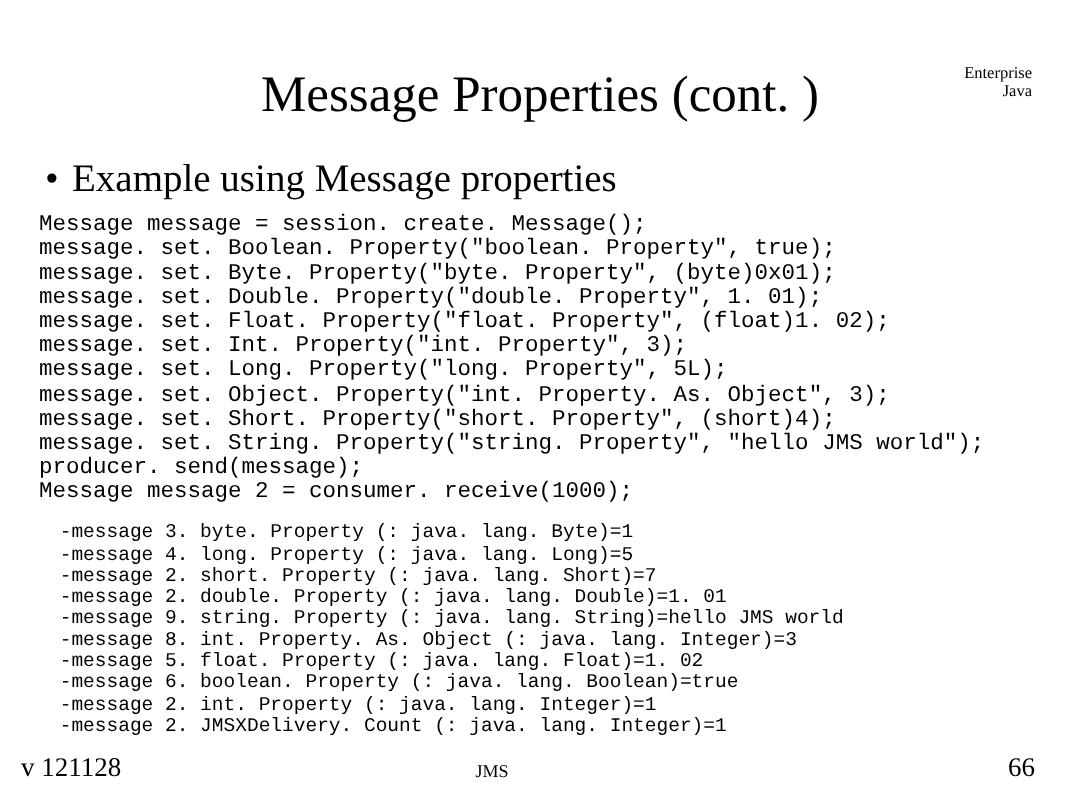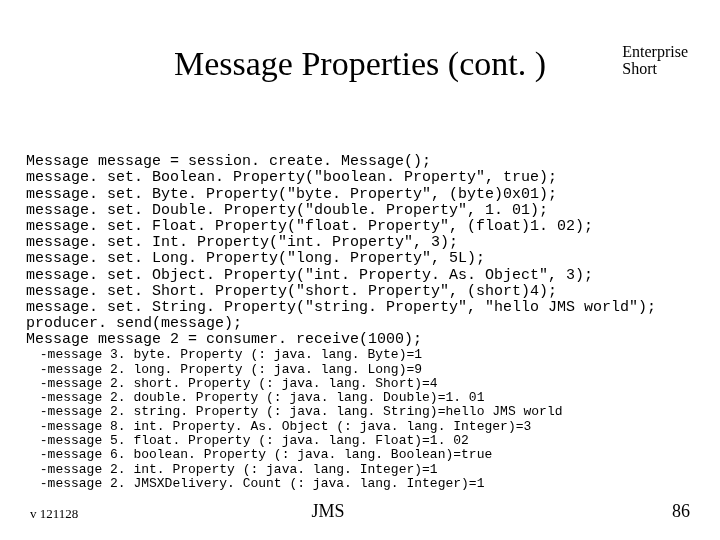--- a/index.html
+++ b/index.html
@@ -24,109 +24,112 @@
     left: 0;
     width: 720px;
     text-align: center;
     font-size: 34px;
     font-weight: normal;
   }
   .corner {
     position: absolute;
     top: 44px;
     right: 32px;
-    text-align: left;
-    font-size: 16px;
+    text-align: right;
+    font-size: 11px;
     line-height: 1.05;
   }
   .bullet {
     position: absolute;
     top: 104px;
     left: 30px;
     font-size: 26px;
   }
   .bullet .dot {
     display: inline-block;
     width: 18px;
   }
   .code {
     position: absolute;
-    top: 138px;
+    top: 126px;
     left: 26px;
     white-space: pre;
     font-family: "Courier New", Courier, monospace;
     font-size: 15px;
     line-height: 1.08;
   }
   .output {
     position: absolute;
     top: 334px;
     left: 32px;
     white-space: pre;
     font-family: "Courier New", Courier, monospace;
     font-size: 13px;
     line-height: 1.1;
   }
   .footer-left {
     position: absolute;
-    left: 30px;
+    left: 14px;
     bottom: 18px;
-    font-size: 13px;
+    font-size: 18px;
   }
   .footer-center {
     position: absolute;
     left: 0;
     width: 656px;
     bottom: 18px;
     text-align: center;
-    font-size: 18px;
+    font-size: 12px;
   }
   .footer-right {
     position: absolute;
     right: 30px;
     bottom: 18px;
     font-size: 18px;
   }
 </style>
 </head>
 <body>
 
 <div class="slide">
 
   <div class="title">Message Properties (cont. )</div>
 
   <div class="corner">
     <div>Enterprise</div>
-    <div>Short</div>
+    <div>Java</div>
   </div>
 
+  <div class="bullet">
+    <span class="dot">•</span><span>Example using Message properties</span>
+  </div>
 
   <div class="code">
 <span>Message message = session. create. Message();</span>
 <span>message. set. Boolean. Property("boolean. Property", true);</span>
 <span>message. set. Byte. Property("byte. Property", (byte)0x01);</span>
 <span>message. set. Double. Property("double. Property", 1. 01);</span>
 <span>message. set. Float. Property("float. Property", (float)1. 02);</span>
 <span>message. set. Int. Property("int. Property", 3);</span>
 <span>message. set. Long. Property("long. Property", 5L);</span>
 <span>message. set. Object. Property("int. Property. As. Object", 3);</span>
 <span>message. set. Short. Property("short. Property", (short)4);</span>
 <span>message. set. String. Property("string. Property", "hello JMS world");</span>
 <span>producer. send(message);</span>
 <span>Message message 2 = consumer. receive(1000);</span></div>
 
   <div class="output">
 <span> -message 3. byte. Property (: java. lang. Byte)=1</span>
-<span> -message 2. long. Property (: java. lang. Long)=9</span>
-<span> -message 2. short. Property (: java. lang. Short)=4</span>
+<span> -message 4. long. Property (: java. lang. Long)=5</span>
+<span> -message 2. short. Property (: java. lang. Short)=7</span>
 <span> -message 2. double. Property (: java. lang. Double)=1. 01</span>
-<span> -message 2. string. Property (: java. lang. String)=hello JMS world</span>
+<span> -message 9. string. Property (: java. lang. String)=hello JMS world</span>
 <span> -message 8. int. Property. As. Object (: java. lang. Integer)=3</span>
 <span> -message 5. float. Property (: java. lang. Float)=1. 02</span>
 <span> -message 6. boolean. Property (: java. lang. Boolean)=true</span>
 <span> -message 2. int. Property (: java. lang. Integer)=1</span>
 <span> -message 2. JMSXDelivery. Count (: java. lang. Integer)=1</span></div>
 
   <div class="footer-left">v 121128</div>
   <div class="footer-center">JMS</div>
-  <div class="footer-right">86</div>
+  <div class="footer-right">66</div>
 
 </div>
 
 </body></html>

